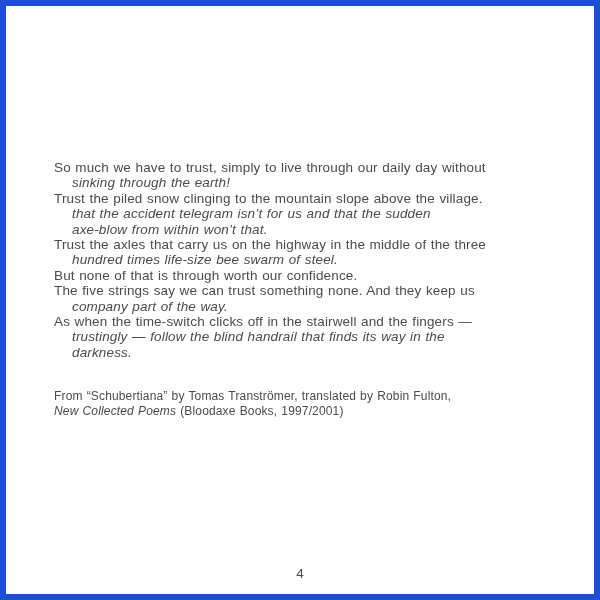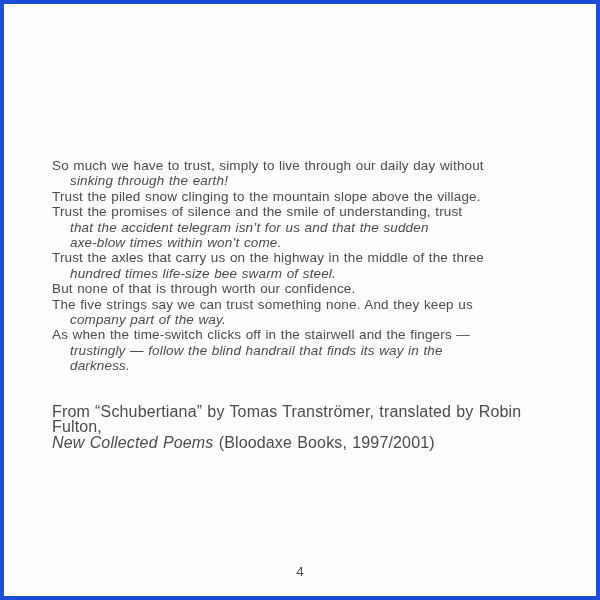--- a/index.html
+++ b/index.html
@@ -6,21 +6,21 @@
     margin: 0;
     padding: 0;
     background: #ffffff;
   }
   .page {
     position: relative;
     width: 600px;
     height: 600px;
     box-sizing: border-box;
     background: #fefefe;
-    border: 4px solid #1d4ed8;
+    border: 6px solid #1d4ed8;
     font-family: "Liberation Sans", "DejaVu Sans", sans-serif;
     color: #4b4b4b;
     overflow: hidden;
   }
   .poem {
     position: absolute;
     left: 48px;
     top: 154px;
     right: 24px;
     font-size: 13.5px;
@@ -31,23 +31,23 @@
   .poem-line {
     white-space: nowrap;
   }
   .poem-line.indent {
     padding-left: 18px;
     font-style: italic;
   }
   .attribution {
     position: absolute;
     left: 48px;
-    top: 400px;
+    top: 383px;
     right: 24px;
-    font-size: 16px;
+    font-size: 12px;
     line-height: 15.4px;
     letter-spacing: 0.15px;
     word-spacing: 0.6px;
   }
   .italic {
     font-style: italic;
   }
   .page-number {
     position: absolute;
     left: 0;
@@ -60,23 +60,22 @@
 </style>
 </head>
 <body>
 
 <div class="page">
 
   <div class="poem">
     <div class="poem-line">So much we have to trust, simply to live through our daily day without</div>
     <div class="poem-line indent">sinking through the earth!</div>
     <div class="poem-line">Trust the piled snow clinging to the mountain slope above the village.</div>
-    <div class="poem-line">Trust the promises of silence and the smile of understanding, trust</div>
     <div class="poem-line indent">that the accident telegram isn’t for us and that the sudden</div>
-    <div class="poem-line indent">axe-blow times within won’t come.</div>
+    <div class="poem-line indent">axe-blow from within won’t that.</div>
     <div class="poem-line">Trust the axles that carry us on the highway in the middle of the three</div>
     <div class="poem-line indent">hundred times life-size bee swarm of steel.</div>
     <div class="poem-line">But none of that is through worth our confidence.</div>
     <div class="poem-line">The five strings say we can trust something none. And they keep us</div>
     <div class="poem-line indent">company part of the way.</div>
     <div class="poem-line">As when the time-switch clicks off in the stairwell and the fingers —</div>
     <div class="poem-line indent">trustingly — follow the blind handrail that finds its way in the</div>
     <div class="poem-line indent">darkness.</div>
   </div>
 

